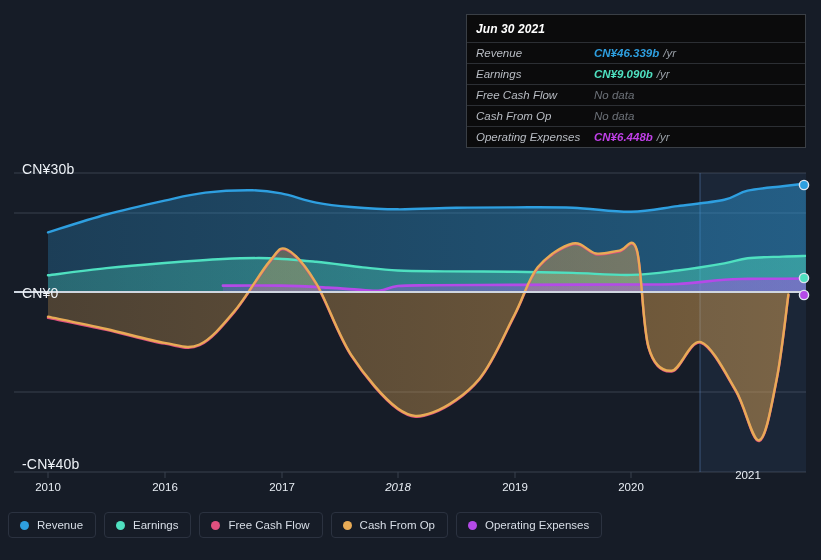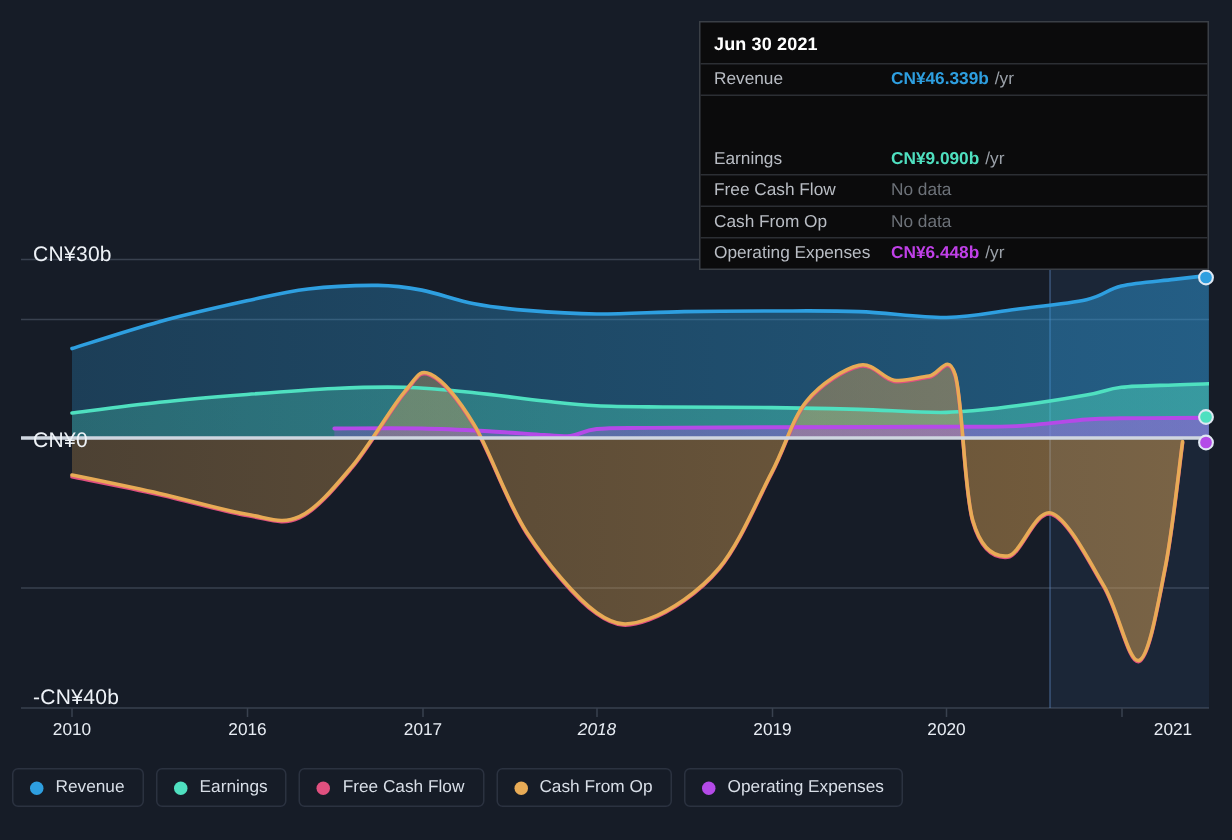--- a/index.html
+++ b/index.html
@@ -24,21 +24,21 @@
   }
   .xlab{
     position:absolute;color:#e8edf4;font-size:11.5px;
     transform:translateX(-50%);white-space:nowrap;
   }
 
   
   .tooltip{
     position:absolute;left:466px;top:14px;width:340px;
     background:#0b0b0c;border:1px solid #3a3f46;
-    padding:0;box-sizing:border-box;z-index:40;
+    padding:0;box-sizing:border-box;z-index:40;font-style:italic;
   }
   .tt-title{
     color:#ffffff;font-size:12px;font-weight:bold;
     padding:7px 9px 6px 9px;letter-spacing:.1px;
   }
   .tt-row{
     display:flex;align-items:baseline;
     padding:3px 9px 3px 9px;
     border-top:1px solid #2c2f34;
     font-size:11.5px;line-height:14px;
@@ -132,34 +132,34 @@
       <div class="ylab" style="left: 22px; top: 285px;">CN¥0</div>
       <div class="ylab" style="left: 22px; top: 456px;">-CN¥40b</div>
     </div>
   <div id="x-labels">
       <div class="xlab" style="left: 48px; top: 481px;">2010</div>
       <div class="xlab" style="left: 165px; top: 481px;">2016</div>
       <div class="xlab" style="left: 282px; top: 481px;">2017</div>
       <div class="xlab" style="left: 398px; top: 481px; font-style: italic;">2018</div>
       <div class="xlab" style="left: 515px; top: 481px;">2019</div>
       <div class="xlab" style="left: 631px; top: 481px;">2020</div>
-      <div class="xlab" style="left: 748px; top: 481px; margin-left: 34px;">2021</div>
+      <div class="xlab" style="left: 748px; top: 469px;">2021</div>
     </div>
 
   <div class="tooltip">
     <div class="tt-title">Jun 30 2021</div>
     <div id="tt-rows">
         <div class="tt-row">
           <span class="tt-label">Revenue</span>
           <span class="tt-val" style="color: rgb(46, 159, 224);">CN¥46.339b</span>
           <span class="tt-unit">/yr</span>
         </div>
         <div class="tt-row">
           <span class="tt-label">Earnings</span>
-          <span class="tt-val" style="color: rgb(79, 224, 192); margin-top: 32px;">CN¥9.090b</span>
+          <span class="tt-val" style="color: rgb(79, 224, 192);">CN¥9.090b</span>
           <span class="tt-unit">/yr</span>
         </div>
         <div class="tt-row">
           <span class="tt-label">Free Cash Flow</span>
           <span class="tt-val tt-nodata" style="color: rgb(109, 114, 121);">No data</span>
         </div>
         <div class="tt-row">
           <span class="tt-label">Cash From Op</span>
           <span class="tt-val tt-nodata" style="color: rgb(109, 114, 121);">No data</span>
         </div>

